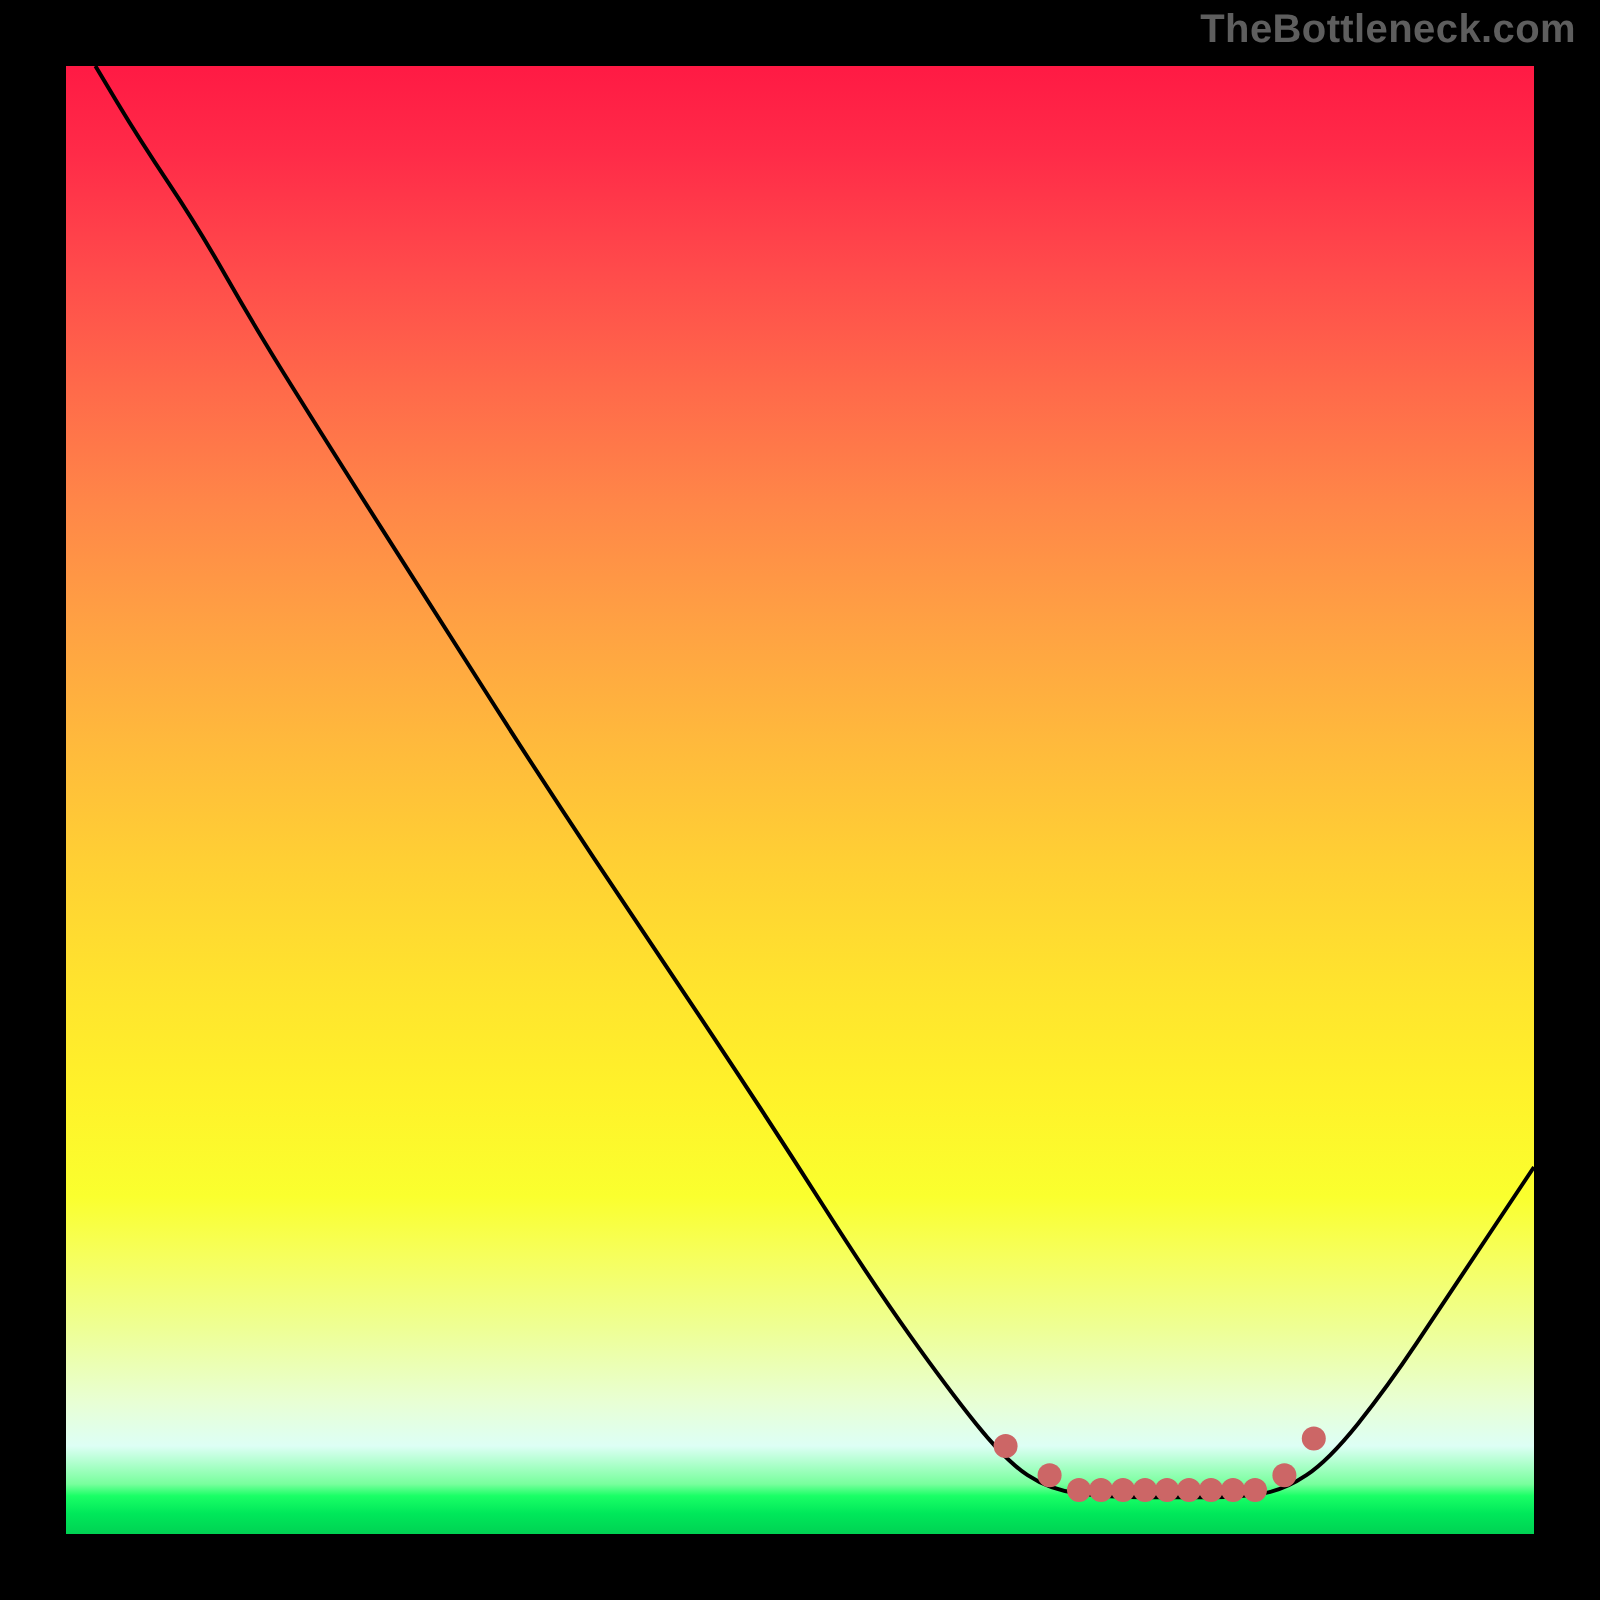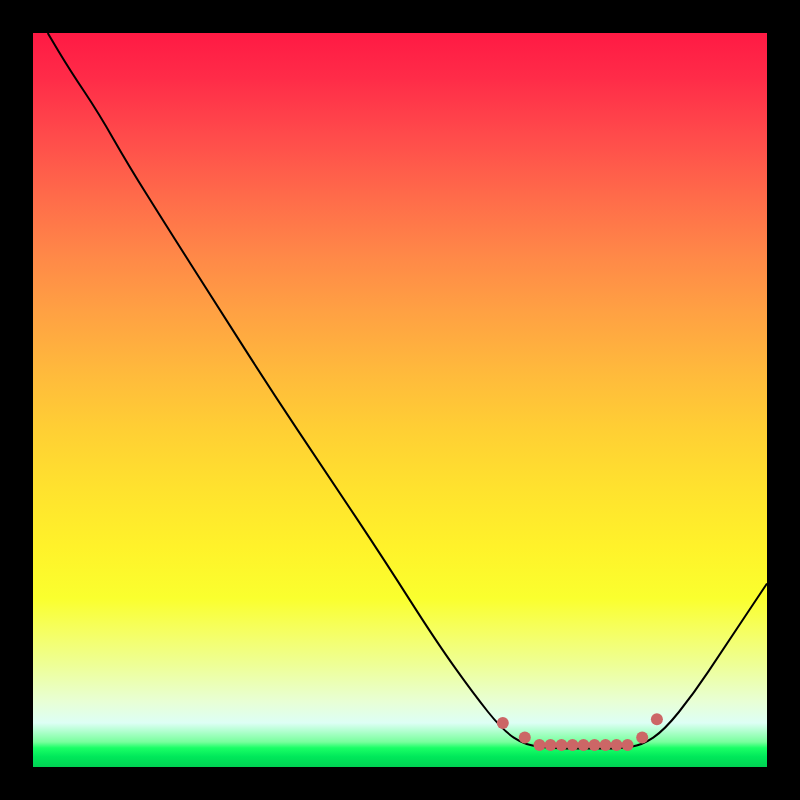--- a/index.html
+++ b/index.html
@@ -72,20 +72,21 @@
     font-weight: bold;
     color: #5e5e5e;
     letter-spacing: 0.2px;
   }
 </style>
 </head>
 <body>
 
 <div class="frame">
 
+  <div class="watermark">TheBottleneck.com</div>
 
   <div class="plot-area">
     <div class="gradient"></div>
 
     <svg class="curve" viewBox="0 0 734 734" preserveAspectRatio="none">
       <path id="curve-path" fill="none" stroke="#000000" stroke-width="2" d="M 14.7 0.0 Q 14.7 0.0 25.7 18.4 Q 36.7 36.7 51.4 58.7 Q 66.1 80.7 80.7 106.4 Q 95.4 132.1 113.8 161.5 Q 132.1 190.8 157.8 231.2 Q 183.5 271.6 209.2 311.9 Q 234.9 352.3 264.2 396.4 Q 293.6 440.4 323.0 484.4 Q 352.3 528.5 378.0 568.9 Q 403.7 609.2 422.1 634.9 Q 440.4 660.6 455.1 679.0 Q 469.8 697.3 480.8 704.6 Q 491.8 712.0 506.5 713.8 Q 521.1 715.6 539.5 715.6 Q 557.8 715.6 572.5 715.6 Q 587.2 715.6 598.2 713.8 Q 609.2 712.0 620.2 704.6 Q 631.2 697.3 645.9 679.0 Q 660.6 660.6 675.3 638.6 Q 690.0 616.6 712.0 583.5 L 734.0 550.5"></path>
       <g id="markers">
           <circle cx="469.8" cy="690.0" r="6" fill="#cc6666"></circle>
           <circle cx="491.8" cy="704.6" r="6" fill="#cc6666"></circle>
           <circle cx="506.5" cy="712.0" r="6" fill="#cc6666"></circle>

